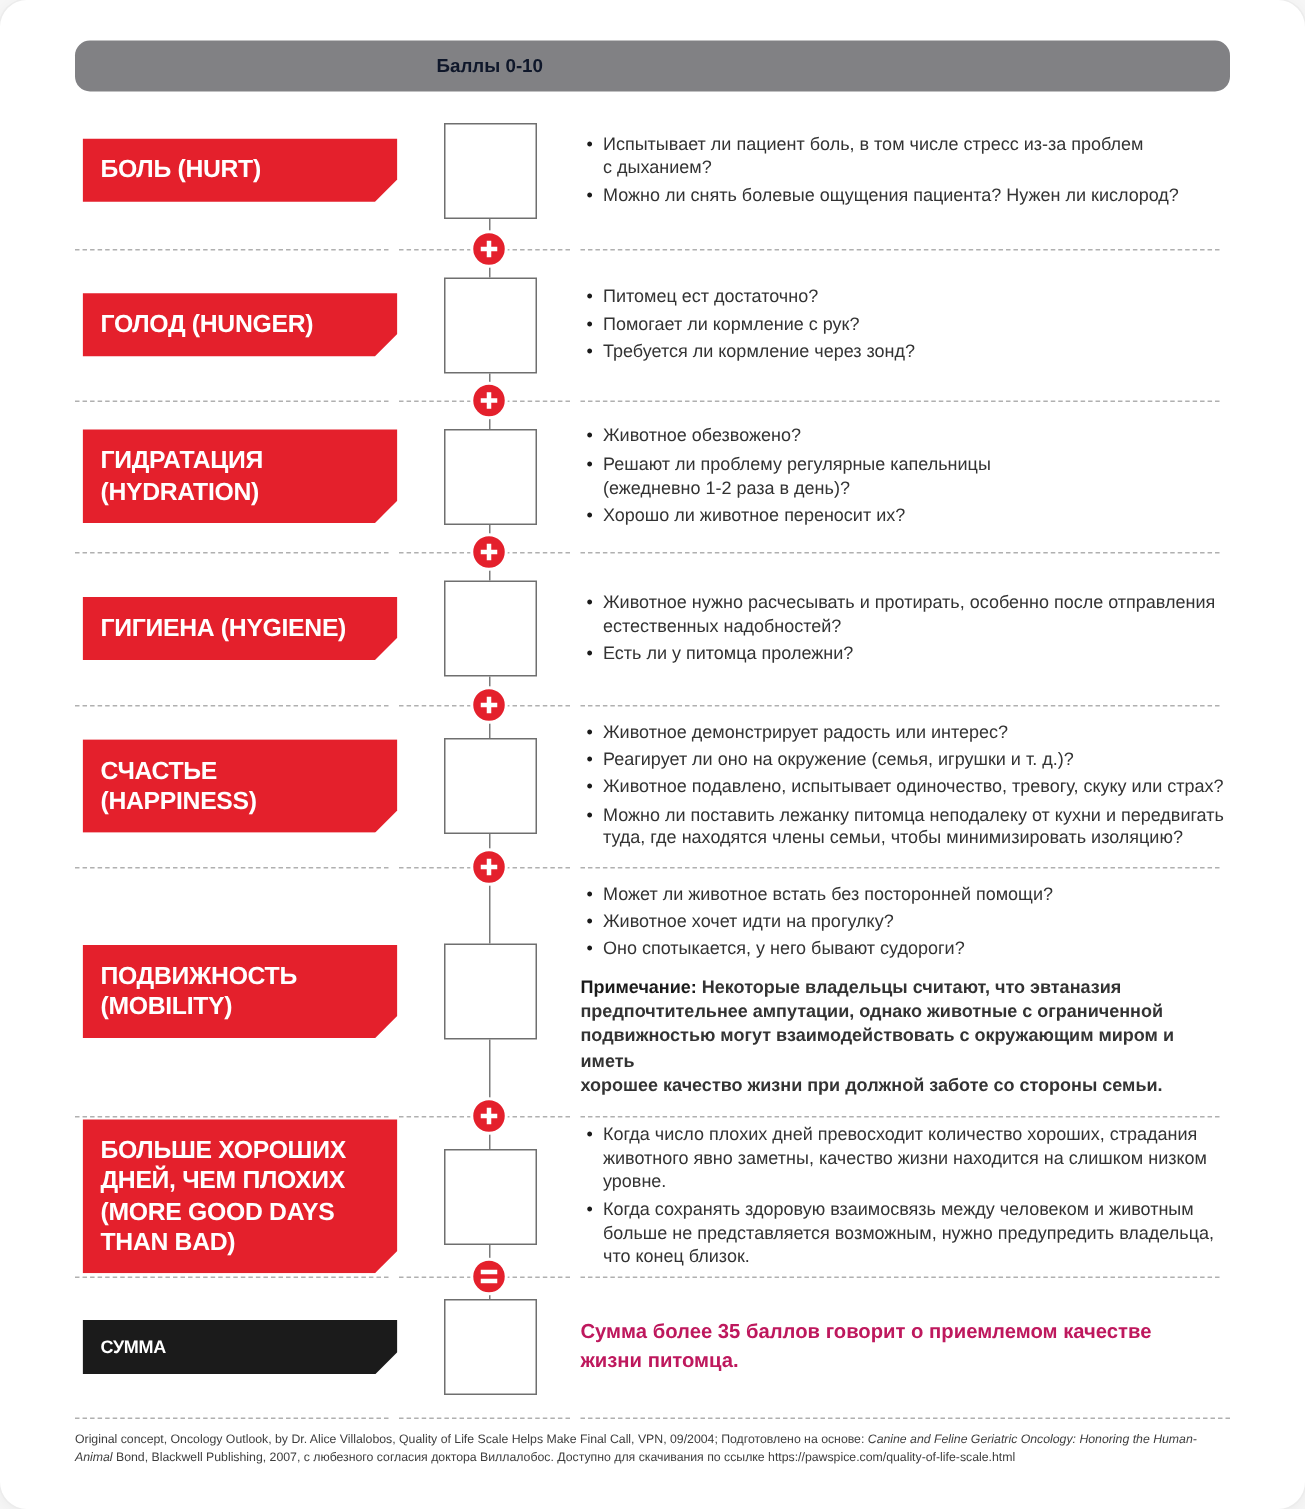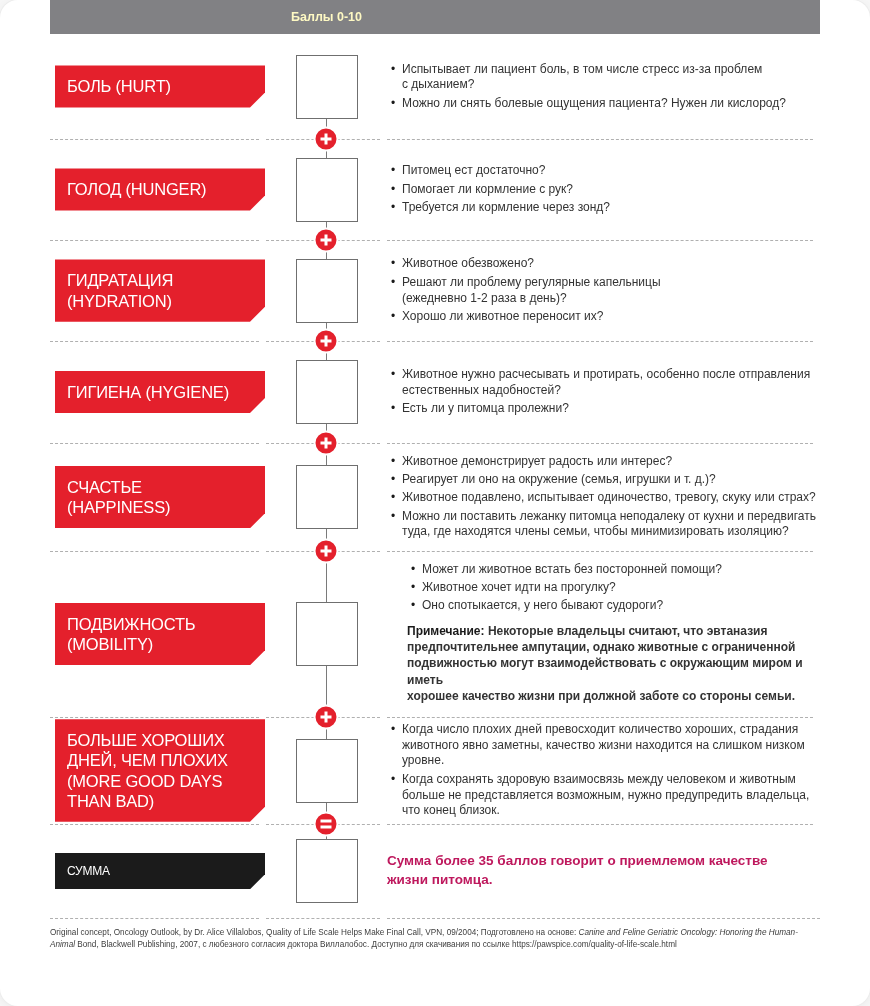--- a/index.html
+++ b/index.html
@@ -4,43 +4,43 @@
 <style>
   html,body { margin:0; padding:0; background:#f6f6f6; font-family:"Liberation Sans", sans-serif; }
   .card { width:870px; height:1006px; margin:0 auto; background:#fff; border-radius:18px;
           box-shadow:0 0 0 1px #ececec, 0 2px 10px rgba(0,0,0,.05); overflow:hidden; position:relative; }
   .content { position:relative; width:770px; margin:0 50px; }
 
   
   .vline { position:absolute; left:275.5px; top:113px; height:785px; width:1px; background:#7a7a7a; z-index:0; }
 
   
-  .thead { display:grid; grid-template-columns:216px 121px 433px; height:34px; 
-           background:#818184; align-items:center; color:#fef9c3; font-weight:bold; font-size:12.5px; }
+  .thead { display:grid; grid-template-columns:216px 121px 433px; height:34px; margin-top:27px;
+           background:#818184; align-items:center; color:#0f172a; font-weight:bold; font-size:12.5px;border-radius:10px; }
   .thead .hc { text-align:center; }
 
   
   .row { display:grid; grid-template-columns:216px 121px 433px; align-items:center; position:relative; z-index:1; }
   .h105{height:105px} .h101{height:101px} .h102{height:102px} .h108{height:108px}
   .h166{height:166px} .h107{height:107px} .h94{height:94px}
 
   .arrow { margin-left:5px; width:210px; box-sizing:border-box; background:#E4202C; color:#fff;
-           font-weight:normal; font-size:16.5px; line-height:1.22; letter-spacing:-0.2px;
+           font-weight:bold; font-size:16.5px; line-height:1.22; letter-spacing:-0.2px;
            padding:11px 10px 11px 12px; white-space:pre-line;
            clip-path:polygon(0 0,100% 0,100% calc(100% - 15px),calc(100% - 15px) 100%,0 100%); }
   .arrow--black { background:#1B1B1B; font-size:12px; }
 
   .scorebox { width:60px; height:62px; background:#fff; border:1px solid #6f6f6f; margin:0 auto;
               position:relative; z-index:2; }
 
   .criteria { font-size:12px; color:#333; padding-right:2px; }
   ul.bullets { margin:0; padding:0 0 0 15px; list-style:none; }
   ul.bullets li { position:relative; white-space:pre-line; line-height:1.32; margin:2.5px 0; }
   ul.bullets li::before { content:"\2022"; position:absolute; left:-11px; color:#1a1a1a; }
-  .crit-top { align-self:start; padding-top:8px;margin-left:20px; }
+  .crit-top { align-self:start; padding-top:8px; }
   .note { margin:9px 0 0 0; white-space:pre-line; line-height:1.35;font-weight:bold; }
   .note b { color:#1a1a1a; }
   .sumtext { font-size:13.5px; font-weight:bold; color:#be185d; white-space:pre-line; line-height:1.4; }
 
   
   .divider { position:relative; display:grid; grid-template-columns:216px 121px 433px; height:0; z-index:1; }
   .divider .seg { height:0; border-top:1px dashed #b0b0b0; margin-right:7px; }
   .divider .seg:last-child { margin-right:0; }
   .opcircle { position:absolute; left:276px; top:0; transform:translate(-50%,-50%);
               width:21px; height:21px; background:#E4202C; border:2px solid #fff; border-radius:50%;

